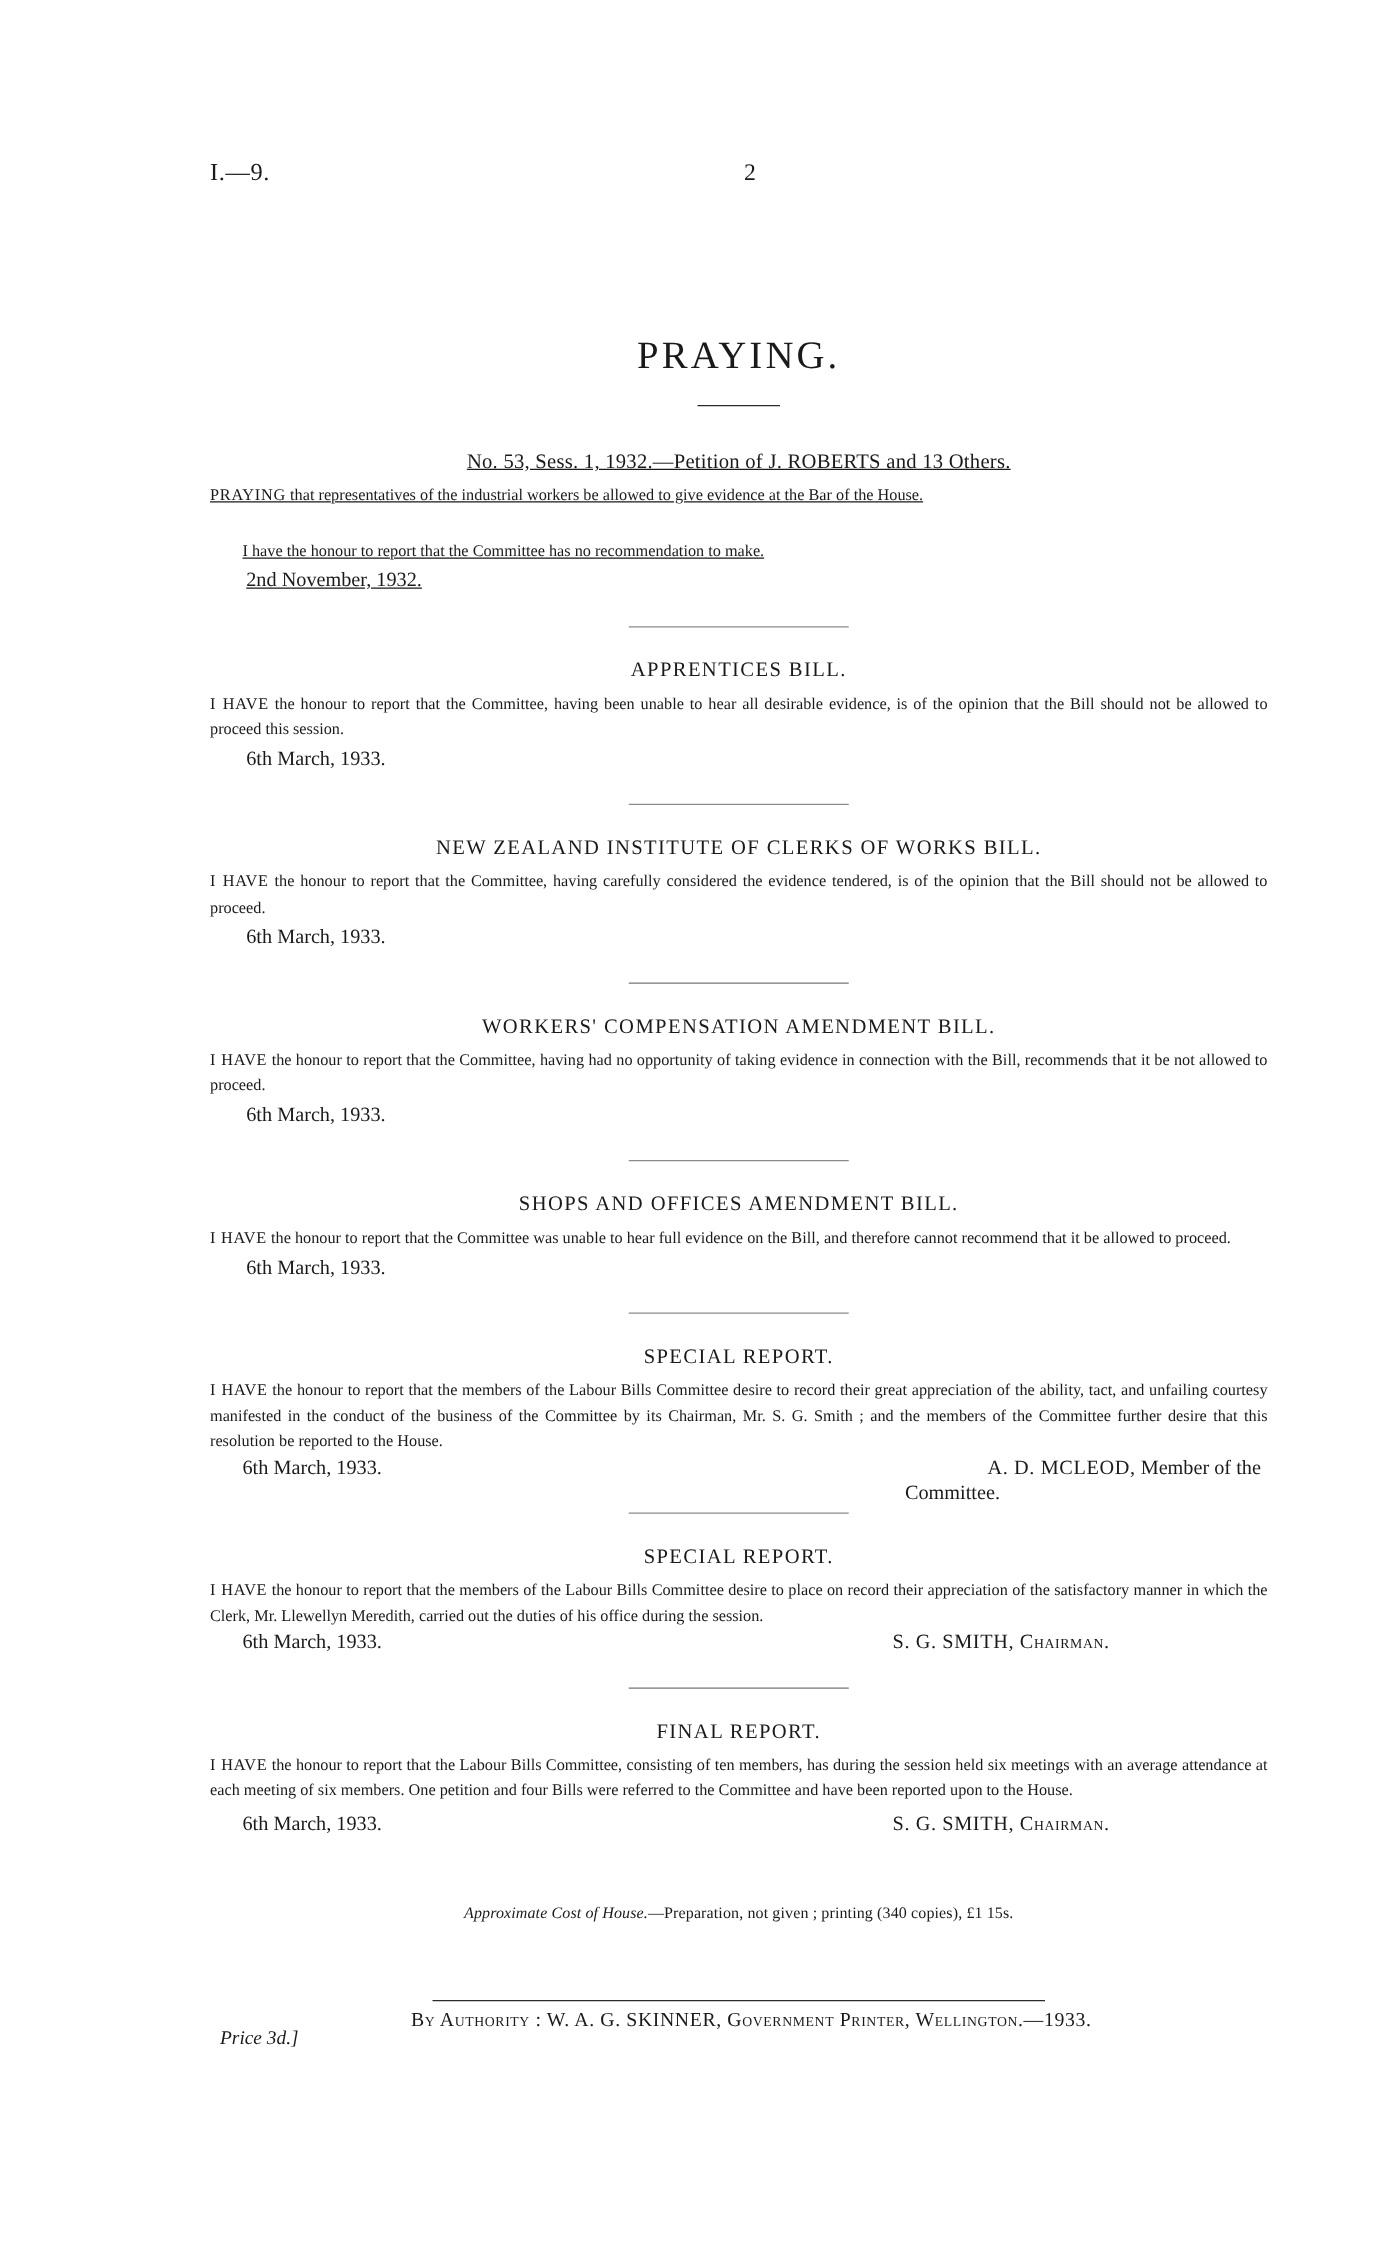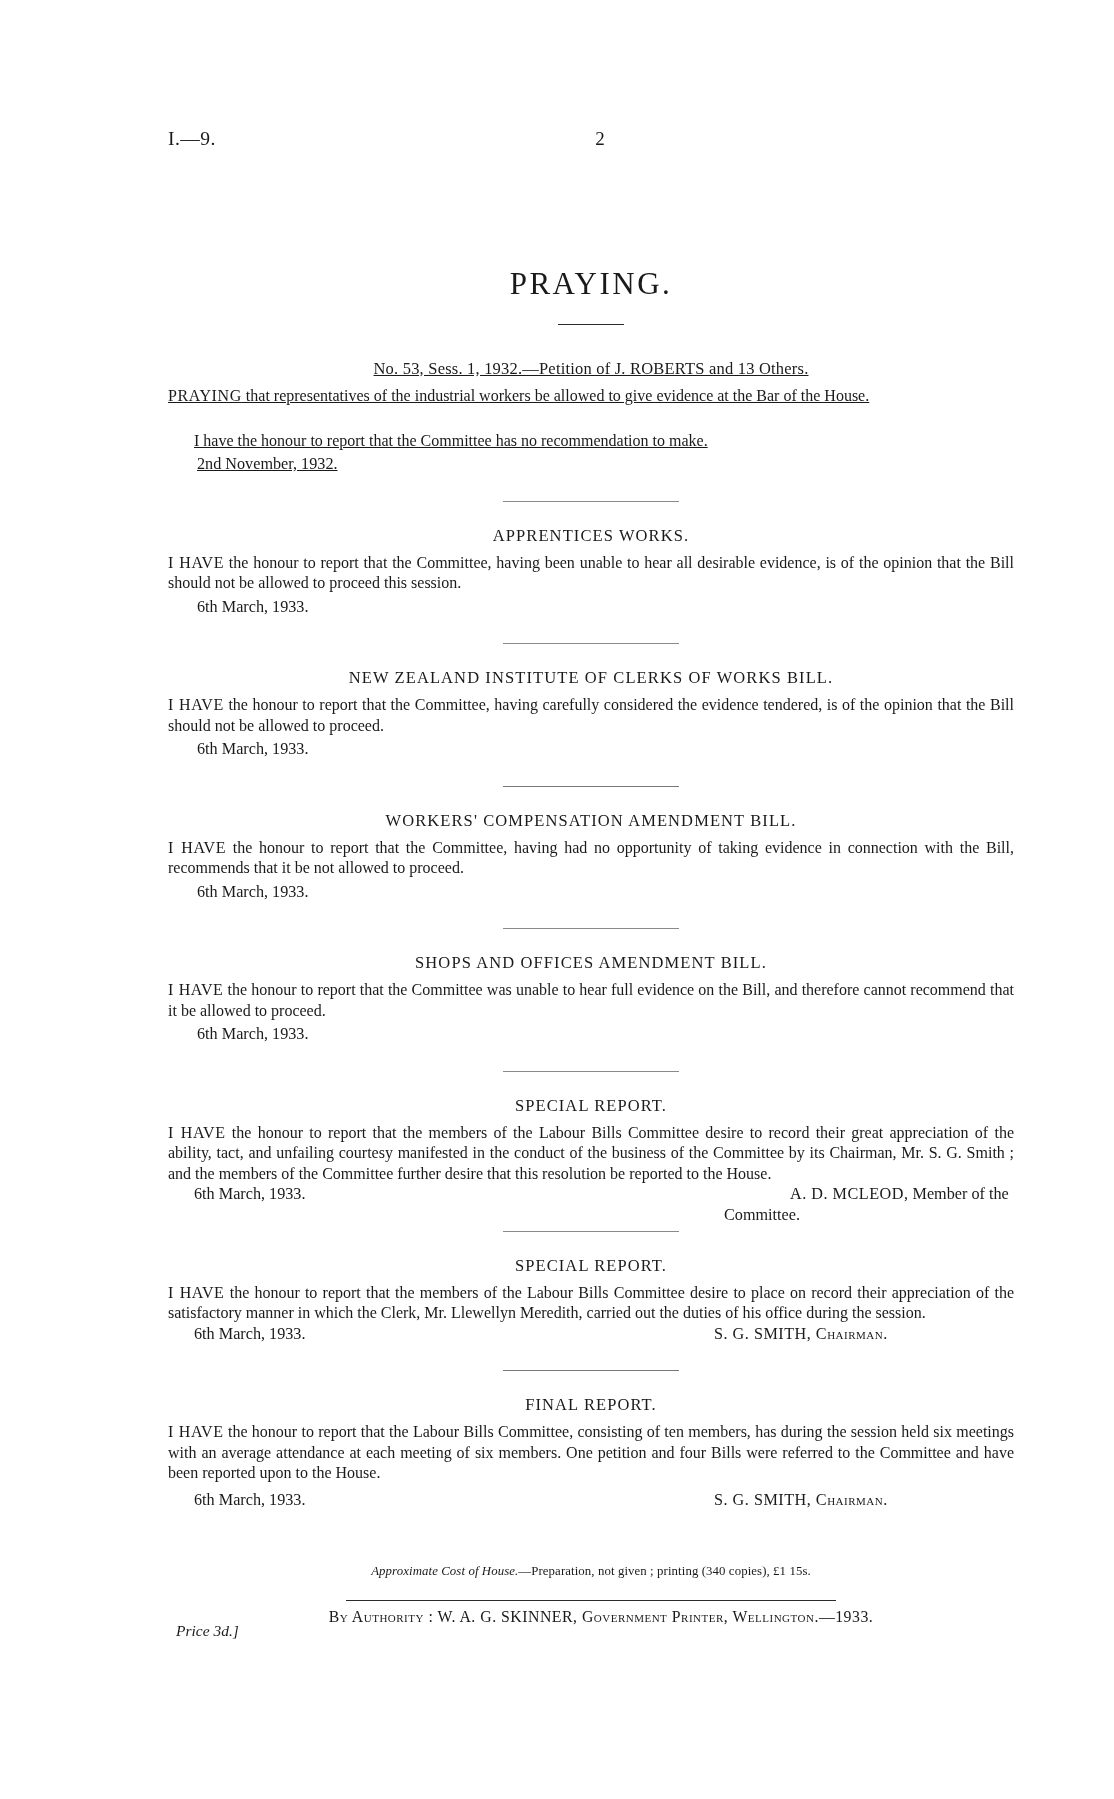--- a/index.html
+++ b/index.html
@@ -86,21 +86,21 @@
   }
   .sec-head.first-head {
     letter-spacing: .2px;
     font-size: 16.5px;
   }
   .smallcap {
     font-variant: small-caps;
     letter-spacing: 1.1px;
   }
   p.body {
-    font-size: 16px;
+    font-size: 13px;
     line-height: 20.5px;
     margin: 0;
     text-align: justify;
     text-indent: 0;
   }
   p.body.indent {
     text-indent: 26px;
     margin-top: 24px;
   }
   .lead {
@@ -200,21 +200,21 @@
         <span>No. 53, Sess. 1, 1932.—Petition of J. ROBERTS and 13 Others.</span>
       </div>
       <p class="body"><span class="lead">PRAYING</span><span> that representatives of the industrial workers be allowed to give evidence at the Bar of the House.</span></p>
       <p class="body indent">I have the honour to report that the Committee has no recommendation to make.</p>
       <p class="date-line">2nd November, 1932.</p>
     </div>
 
     <div class="sep dashed"></div>
 
     <div class="section">
-      <div class="sec-head smallcap">APPRENTICES WORKS.</div>
+      <div class="sec-head smallcap">APPRENTICES BILL.</div>
       <p class="body"><span class="lead">I HAVE</span><span> the honour to report that the Committee, having been unable to hear all desirable evidence, is of the opinion that the Bill should not be allowed to proceed this session.</span></p>
       <p class="date-line">6th March, 1933.</p>
     </div>
 
     <div class="sep dashed"></div>
 
     <div class="section">
       <div class="sec-head smallcap">NEW ZEALAND INSTITUTE OF CLERKS OF WORKS BILL.</div>
       <p class="body"><span class="lead">I HAVE</span><span> the honour to report that the Committee, having carefully considered the evidence tendered, is of the opinion that the Bill should not be allowed to proceed.</span></p>
       <p class="date-line">6th March, 1933.</p>

